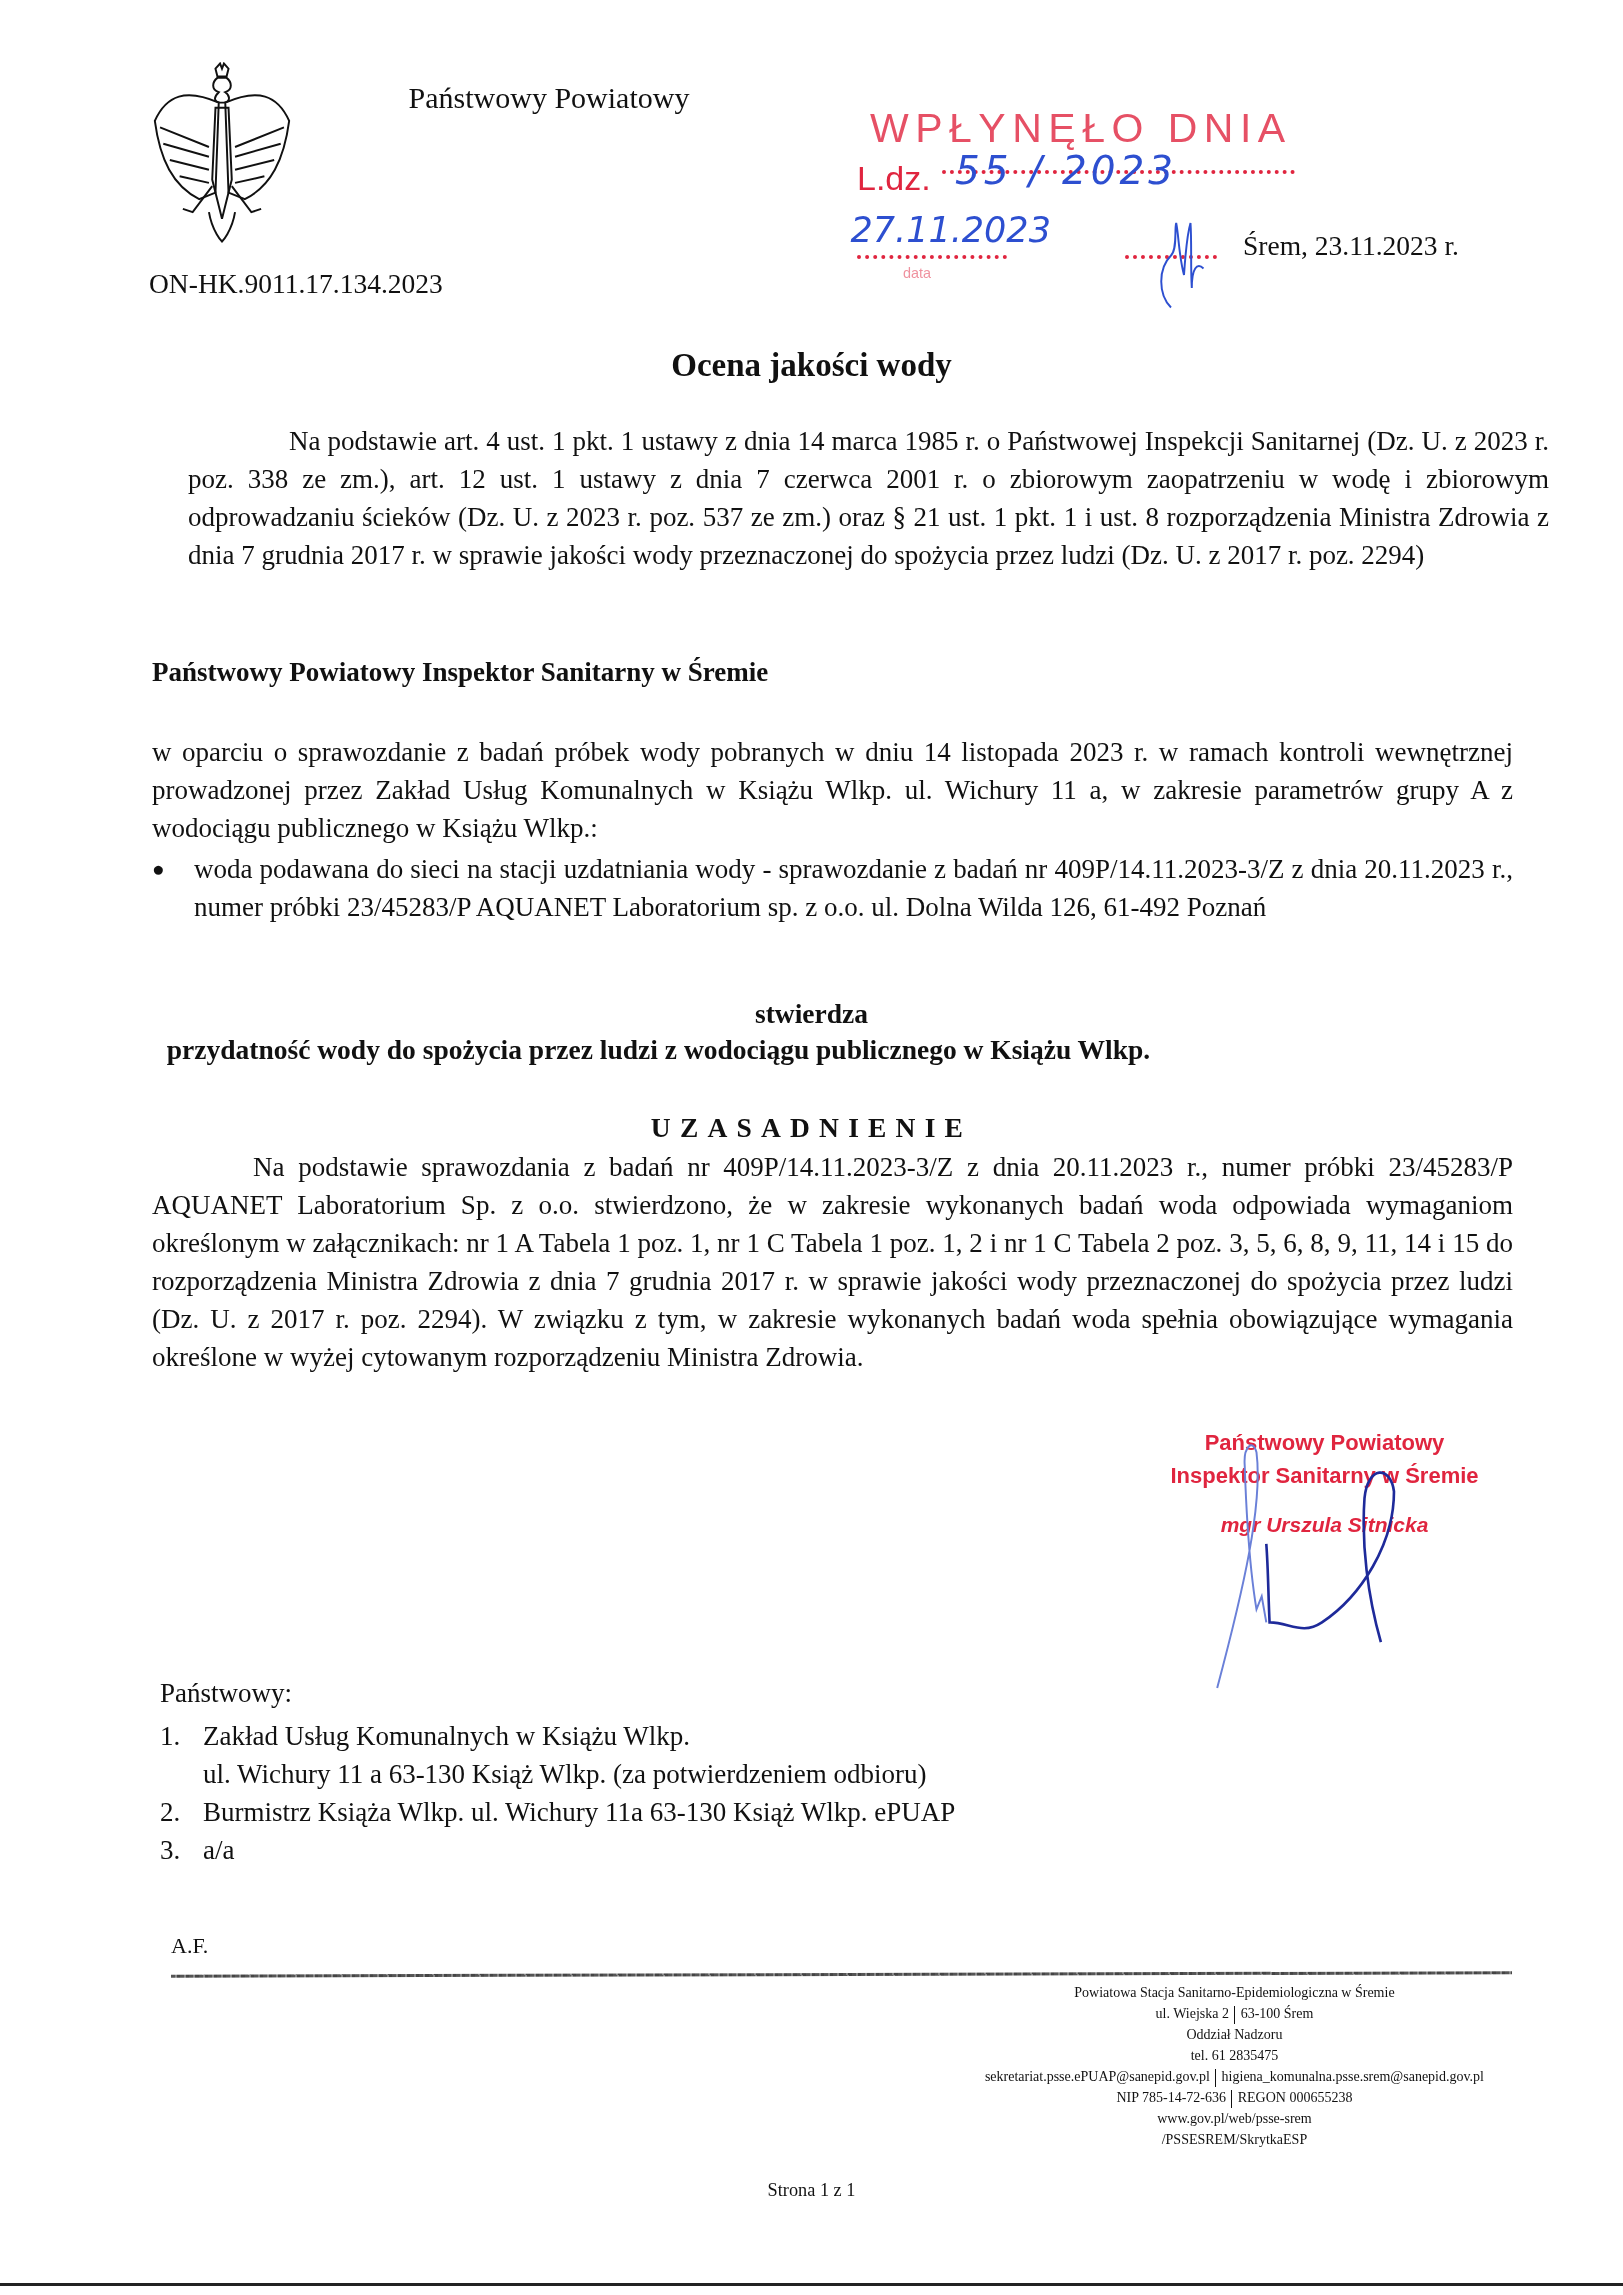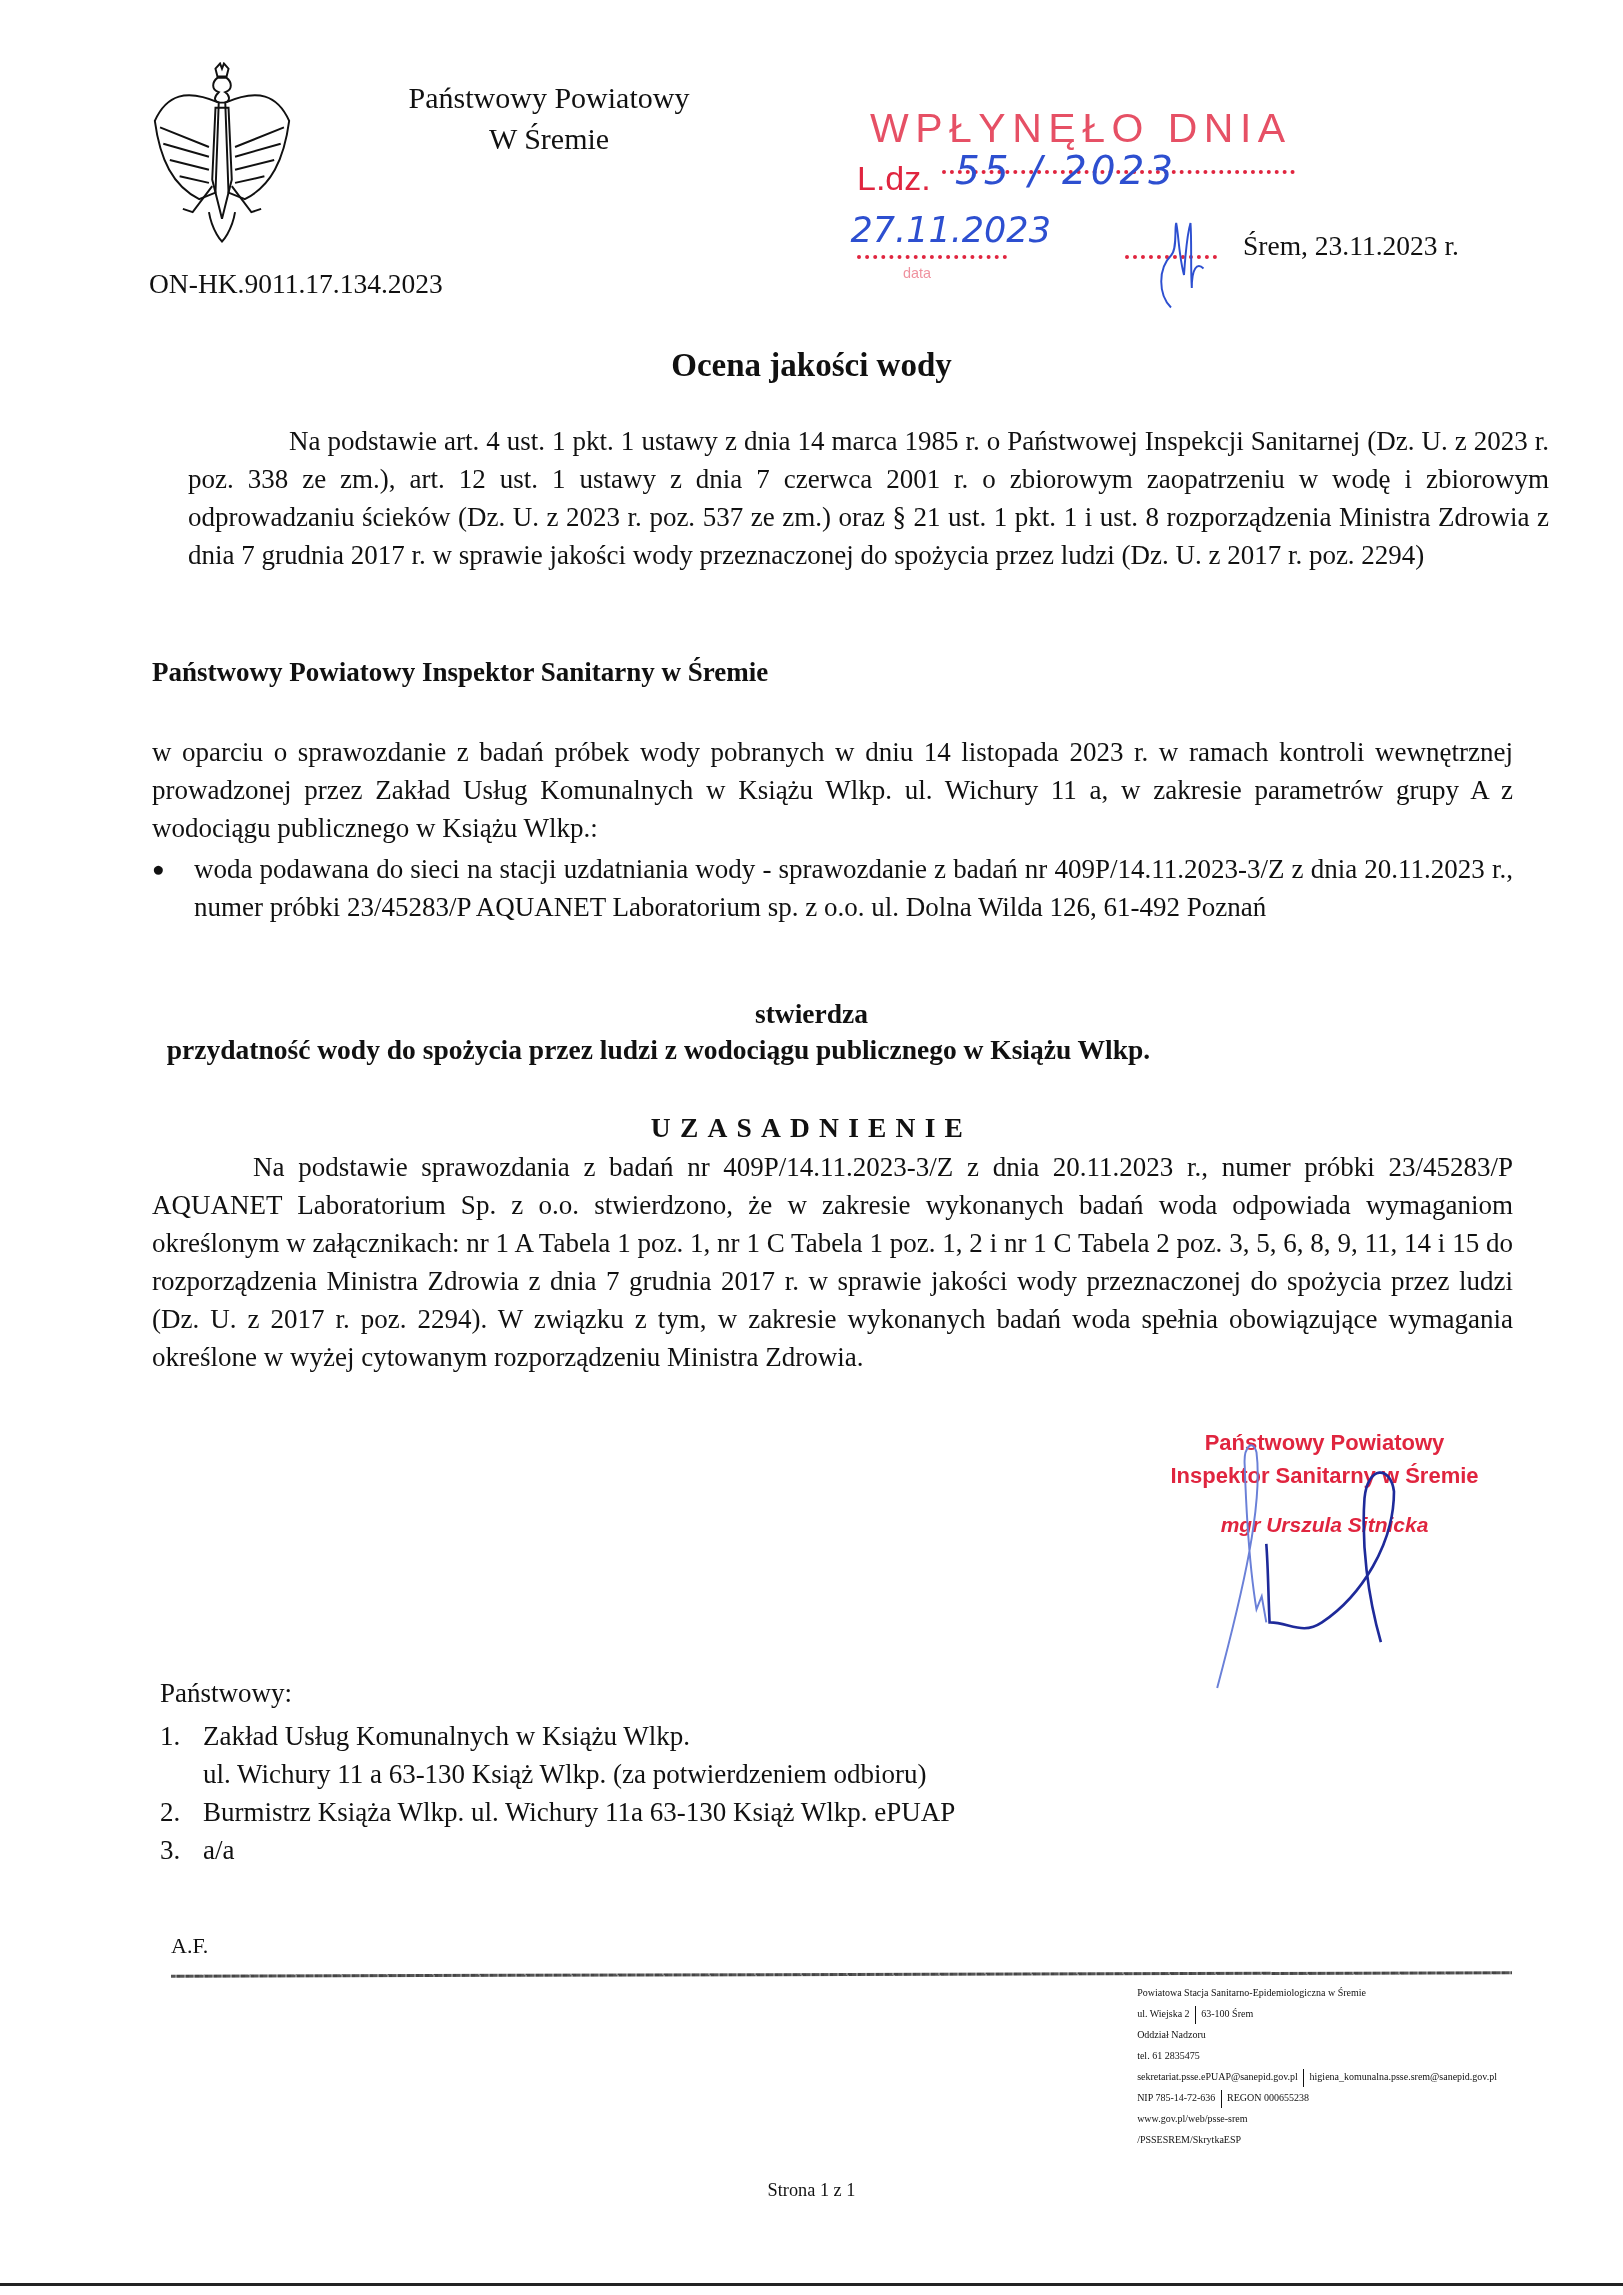--- a/index.html
+++ b/index.html
@@ -56,21 +56,21 @@
   #recipients-heading { left: 160px; top: 1678px; font-size: 27px; }
   #recipients-list { left: 160px; top: 1717px; font-size: 27px; line-height: 38px; }
   .rec-row { display: flex; }
   .rec-num { width: 43px; flex: 0 0 43px; }
   .rec-indent { padding-left: 43px; }
 
   #author-initials { left: 171px; top: 1933px; font-size: 22px; }
   #separator { left: 171px; top: 1973px; width: 1341px; height: 3.3px; background: repeating-linear-gradient(90deg, #555 0 3.9px, #888 3.9px 5.9px, #444 5.9px 9.2px); transform: rotate(-0.15deg); }
 
   
-  #footer { right: 126px; top: 1982px; text-align: left; font-size: 10px; line-height: 21px; }
+  #footer { right: 139px; top: 1982px; text-align: center; font-size: 14px; line-height: 21px; }
   .pipe { display: inline-block; width: 1.3px; height: 18.3px; background: #111; vertical-align: middle; margin: 0 5.2px; }
 
   #page-number { left: 0; top: 2180px; width: 1623px; text-align: center; font-size: 18.3px; }
   #page-edge { left: 0; top: 2283px; width: 1623px; height: 2.6px; background: #222; }
 </style>
 </head>
 <body>
 
 <svg id="eagle" class="abs" viewBox="0 0 230 280">
   <g fill="none" stroke="#111" stroke-width="3">
@@ -81,21 +81,20 @@
     <path d="M20 100 L95 130 M25 125 L95 145 M35 150 L95 165 M50 175 L95 185"></path>
     <path d="M210 100 L135 130 M205 125 L135 145 M195 150 L135 165 M180 175 L135 185"></path>
     <path d="M105 70 L125 70 L130 180 L115 240 L100 180 Z"></path>
     <path d="M100 190 L70 230 L55 225 M130 190 L160 230 L175 225"></path>
     <path d="M95 230 C 100 260, 115 275, 115 275 C 115 275, 130 260, 135 230"></path>
   </g>
 </svg>
 
 <div id="issuer" class="abs">
   <div>Państwowy Powiatowy</div>
-  <div>W Śremie</div>
 </div>
 
 <div id="case-number" class="abs">ON-HK.9011.17.134.2023</div>
 
 <div id="stamp" class="abs">
   <div id="stamp-title" class="abs stamp-red">WPŁYNĘŁO DNIA</div>
   <div id="stamp-ldz-label" class="abs stamp-red">L.dz.</div>
   <div id="stamp-ldz-dots" class="abs"></div>
   <div id="stamp-ldz-value" class="abs">55 / 2023</div>
   <div id="stamp-date-value" class="abs">27.11.2023</div>

